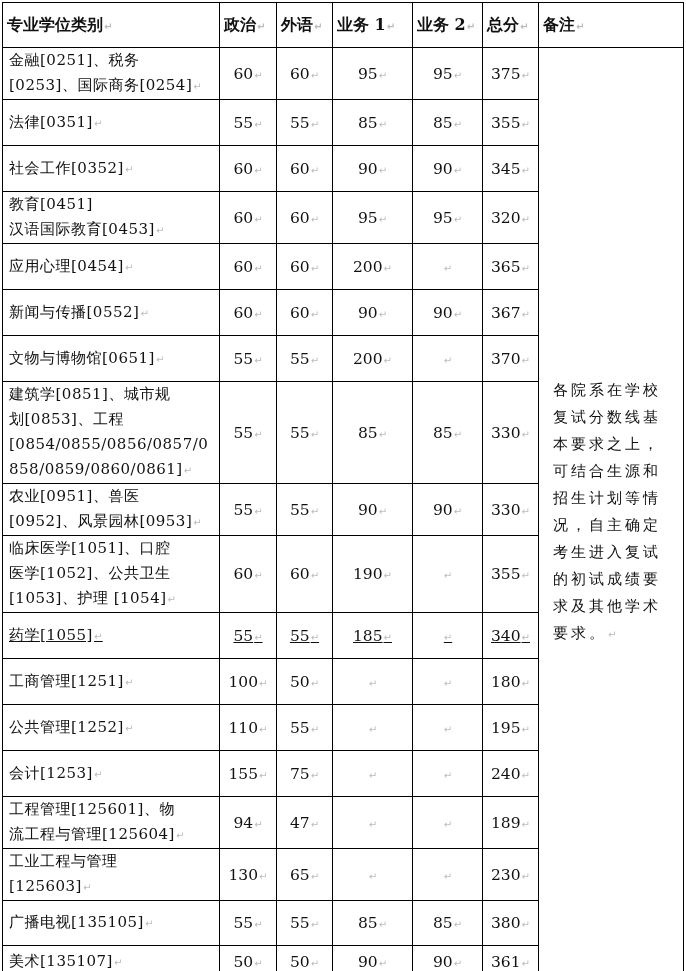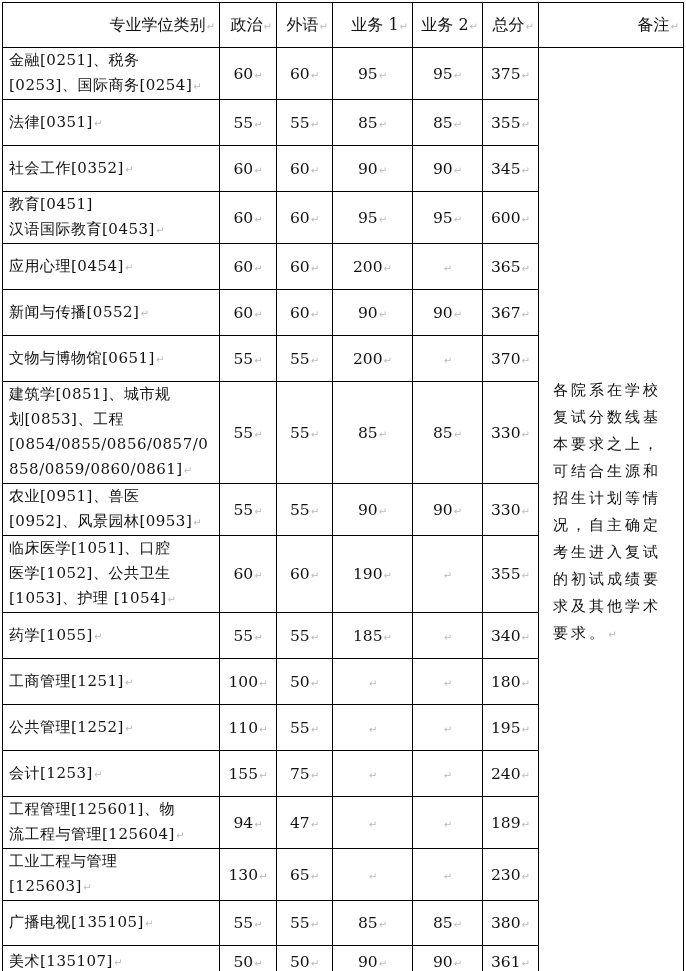--- a/index.html
+++ b/index.html
@@ -10,21 +10,21 @@
     font-family: "DejaVu Serif", "Liberation Serif", serif;
     color: #111;
   }
   .tbl td, .tbl th {
     border: 1.3px solid #000;
     padding: 0 4px;
     vertical-align: middle;
     overflow: hidden;
   }
   .tbl th {
-    font-weight: normal; font-size: 16px; text-align: right;
+    font-weight: bold; font-size: 16px; text-align: left;
     height: 44px;
   }
   .tbl td.name {
     font-size: 15px; line-height: 25px; text-align: left;
     letter-spacing: 0.5px; padding-left: 6px;
   }
   .tbl td.num {
     font-size: 15.5px; text-align: center;
   }
   .tbl td.note {
@@ -83,21 +83,21 @@
         <td class="num"><span>90</span><span class="mark">↵</span></td>
         <td class="num"><span>90</span><span class="mark">↵</span></td>
         <td class="num"><span>345</span><span class="mark">↵</span></td>
       </tr>
       <tr style="height: 51px;">
         <td class="name"><span>教育[0451]<br>汉语国际教育[0453]</span><span class="mark">↵</span></td>
         <td class="num"><span>60</span><span class="mark">↵</span></td>
         <td class="num"><span>60</span><span class="mark">↵</span></td>
         <td class="num"><span>95</span><span class="mark">↵</span></td>
         <td class="num"><span>95</span><span class="mark">↵</span></td>
-        <td class="num"><span>600</span><span class="mark">↵</span></td>
+        <td class="num"><span>320</span><span class="mark">↵</span></td>
       </tr>
       <tr style="height: 46px;">
         <td class="name"><span>应用心理[0454]</span><span class="mark">↵</span></td>
         <td class="num"><span>60</span><span class="mark">↵</span></td>
         <td class="num"><span>60</span><span class="mark">↵</span></td>
         <td class="num"><span>200</span><span class="mark">↵</span></td>
         <td class="num"><span></span><span class="mark">↵</span></td>
         <td class="num"><span>365</span><span class="mark">↵</span></td>
       </tr>
       <tr style="height: 46px;">
@@ -133,21 +133,21 @@
         <td class="num"><span>330</span><span class="mark">↵</span></td>
       </tr>
       <tr style="height: 76px;">
         <td class="name"><span>临床医学[1051]、口腔<br>医学[1052]、公共卫生<br>[1053]、护理 [1054]</span><span class="mark">↵</span></td>
         <td class="num"><span>60</span><span class="mark">↵</span></td>
         <td class="num"><span>60</span><span class="mark">↵</span></td>
         <td class="num"><span>190</span><span class="mark">↵</span></td>
         <td class="num"><span></span><span class="mark">↵</span></td>
         <td class="num"><span>355</span><span class="mark">↵</span></td>
       </tr>
-      <tr style="height: 46px;">
+      <tr style="height: 46px; text-decoration: underline;">
         <td class="name"><span>药学[1055]</span><span class="mark">↵</span></td>
         <td class="num"><span>55</span><span class="mark">↵</span></td>
         <td class="num"><span>55</span><span class="mark">↵</span></td>
         <td class="num"><span>185</span><span class="mark">↵</span></td>
         <td class="num"><span></span><span class="mark">↵</span></td>
         <td class="num"><span>340</span><span class="mark">↵</span></td>
       </tr>
       <tr style="height: 46px;">
         <td class="name"><span>工商管理[1251]</span><span class="mark">↵</span></td>
         <td class="num"><span>100</span><span class="mark">↵</span></td>

